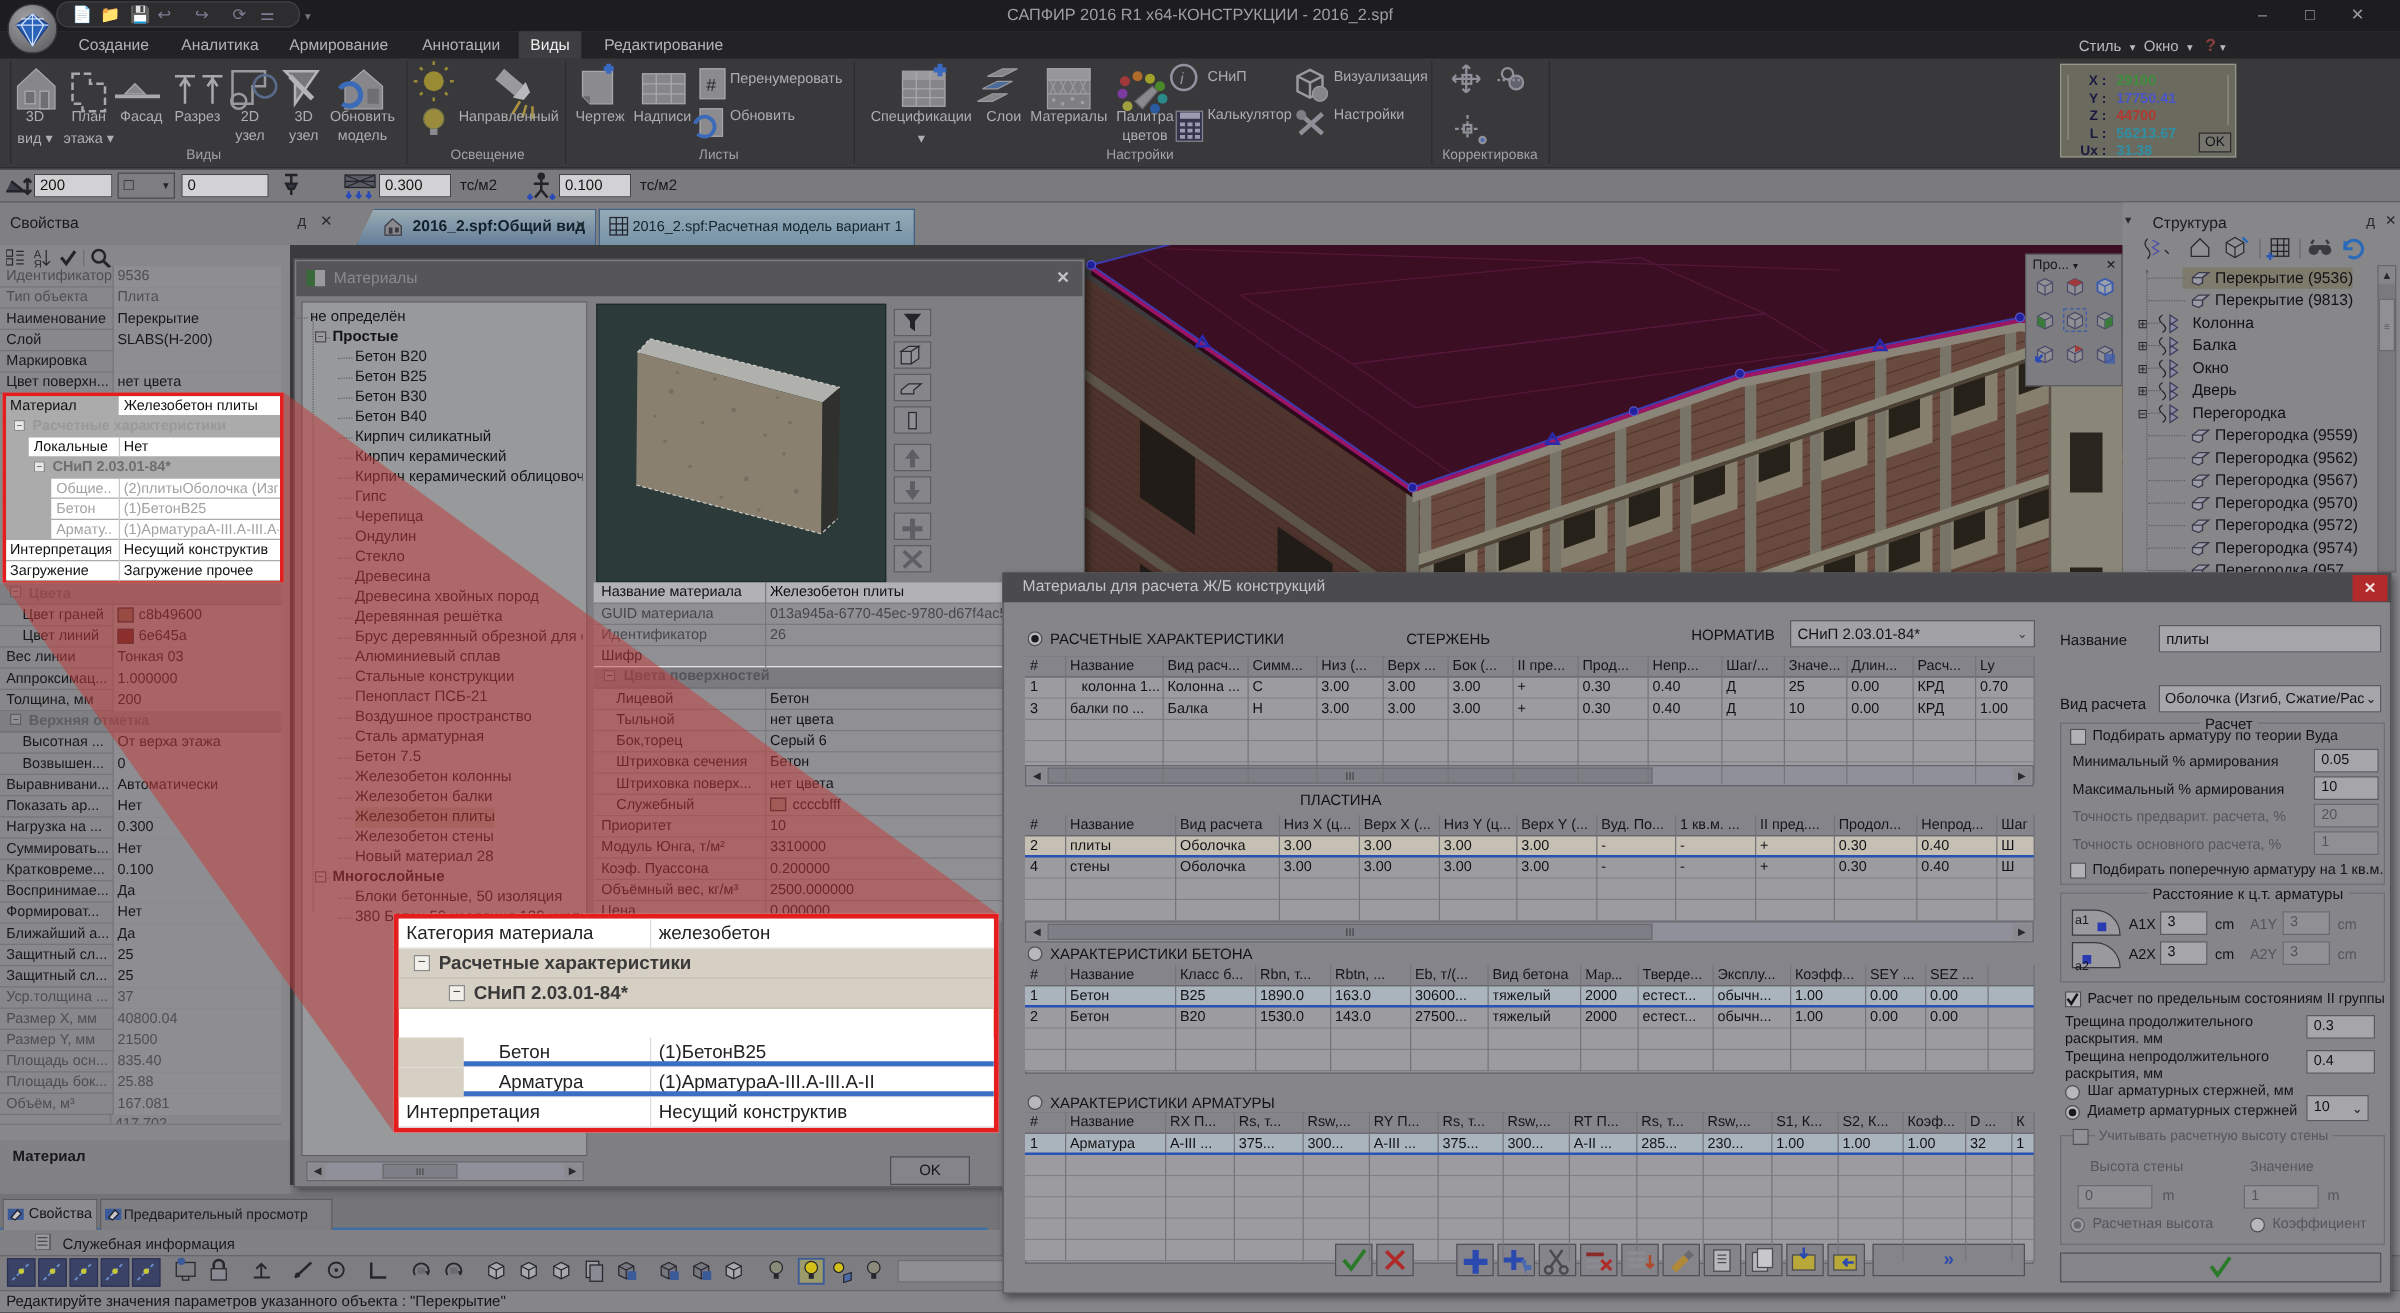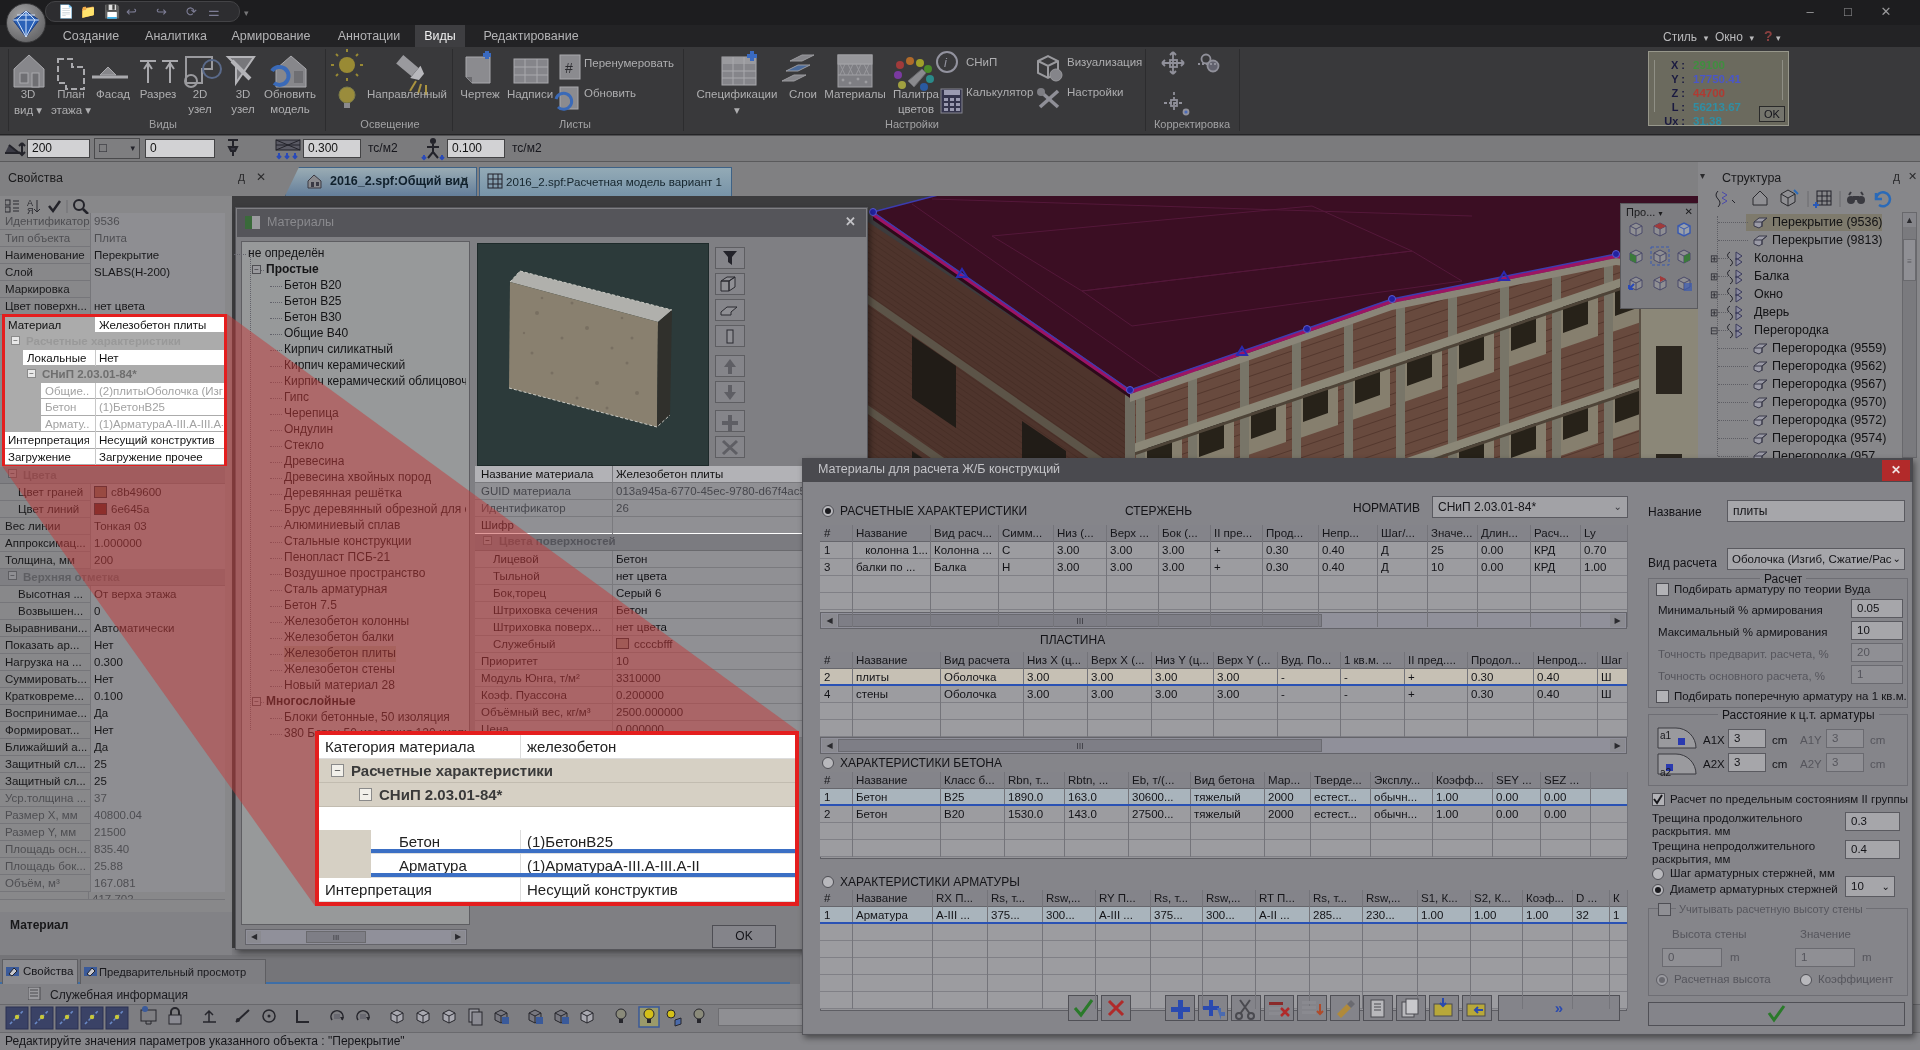--- a/index.html
+++ b/index.html
@@ -37,20 +37,21 @@
 #struct{left:1698px;top:162px;width:222px;height:870px;background:#87878a;}
 .trow{position:absolute;left:14px;height:18px;font-size:12.5px;color:#121214;white-space:nowrap;}
 
 .dlgframe{background:#7f7f83;border:1px solid #55555a;box-shadow:2px 3px 6px rgba(0,0,0,0.45);}
 
 #beam{left:0;top:0;width:1920px;height:1050px;pointer-events:none;z-index:40;}
 .redbox{border:3px solid #e41e1e;z-index:45;background:#fff;}
 </style></head><body>
 <div id="stage">
 <div class="abs" id="titlebar"></div>
+<div class="abs" id="title">САПФИР 2016 R1 x64-КОНСТРУКЦИИ - 2016_2.spf</div>
 <div class="abs" id="qat"></div>
 <div class="abs" style="left:58px;top:4px;font-size:13px;color:#7d7d95;">📄</div>
 <div class="abs" style="left:80px;top:4px;font-size:13px;color:#7d7d95;">📁</div>
 <div class="abs" style="left:104px;top:4px;font-size:13px;color:#7d7d95;">💾</div>
 <div class="abs" style="left:126px;top:4px;font-size:13px;color:#7d7d95;">↩</div>
 <div class="abs" style="left:156px;top:4px;font-size:13px;color:#7d7d95;">↪</div>
 <div class="abs" style="left:186px;top:4px;font-size:13px;color:#7d7d95;">⟳</div>
 <div class="abs" style="left:208px;top:4px;font-size:13px;color:#7d7d95;">⚌</div>
 <div class="abs" style="left:244px;top:8px;color:#777779;font-size:9px;">▾</div>
 <div class="abs" id="logo"></div>
@@ -1172,21 +1173,21 @@
 <div class="abs" style="left:252px;top:270px;width:12px;height:1px;border-top:1px dotted #62626a;z-index:7;"></div>
 <div class="abs" style="left:252px;top:265px;width:9px;height:9px;border:1px solid #4e4e52;background:#9a9a9e;font-size:8px;line-height:7px;text-align:center;color:#2e2e32;z-index:7;">−</div>
 <div class="abs" style="left:266px;top:262px;height:16px;font-size:12px;font-weight:bold;color:#141416;white-space:nowrap;z-index:7;max-width:200px;overflow:hidden;">Простые</div>
 <div class="abs" style="left:270px;top:286px;width:12px;height:1px;border-top:1px dotted #62626a;z-index:7;"></div>
 <div class="abs" style="left:284px;top:278px;height:16px;font-size:12px;font-weight:normal;color:#141416;white-space:nowrap;z-index:7;max-width:182px;overflow:hidden;">Бетон В20</div>
 <div class="abs" style="left:270px;top:302px;width:12px;height:1px;border-top:1px dotted #62626a;z-index:7;"></div>
 <div class="abs" style="left:284px;top:294px;height:16px;font-size:12px;font-weight:normal;color:#141416;white-space:nowrap;z-index:7;max-width:182px;overflow:hidden;">Бетон В25</div>
 <div class="abs" style="left:270px;top:318px;width:12px;height:1px;border-top:1px dotted #62626a;z-index:7;"></div>
 <div class="abs" style="left:284px;top:310px;height:16px;font-size:12px;font-weight:normal;color:#141416;white-space:nowrap;z-index:7;max-width:182px;overflow:hidden;">Бетон В30</div>
 <div class="abs" style="left:270px;top:334px;width:12px;height:1px;border-top:1px dotted #62626a;z-index:7;"></div>
-<div class="abs" style="left:284px;top:326px;height:16px;font-size:12px;font-weight:normal;color:#141416;white-space:nowrap;z-index:7;max-width:182px;overflow:hidden;">Общие В40</div>
+<div class="abs" style="left:284px;top:326px;height:16px;font-size:12px;font-weight:normal;color:#141416;white-space:nowrap;z-index:7;max-width:182px;overflow:hidden;">Бетон В40</div>
 <div class="abs" style="left:270px;top:350px;width:12px;height:1px;border-top:1px dotted #62626a;z-index:7;"></div>
 <div class="abs" style="left:284px;top:342px;height:16px;font-size:12px;font-weight:normal;color:#141416;white-space:nowrap;z-index:7;max-width:182px;overflow:hidden;">Кирпич силикатный</div>
 <div class="abs" style="left:270px;top:366px;width:12px;height:1px;border-top:1px dotted #62626a;z-index:7;"></div>
 <div class="abs" style="left:284px;top:358px;height:16px;font-size:12px;font-weight:normal;color:#141416;white-space:nowrap;z-index:7;max-width:182px;overflow:hidden;">Кирпич керамический</div>
 <div class="abs" style="left:270px;top:382px;width:12px;height:1px;border-top:1px dotted #62626a;z-index:7;"></div>
 <div class="abs" style="left:284px;top:374px;height:16px;font-size:12px;font-weight:normal;color:#141416;white-space:nowrap;z-index:7;max-width:182px;overflow:hidden;">Кирпич керамический облицовочный</div>
 <div class="abs" style="left:270px;top:398px;width:12px;height:1px;border-top:1px dotted #62626a;z-index:7;"></div>
 <div class="abs" style="left:284px;top:390px;height:16px;font-size:12px;font-weight:normal;color:#141416;white-space:nowrap;z-index:7;max-width:182px;overflow:hidden;">Гипс</div>
 <div class="abs" style="left:270px;top:414px;width:12px;height:1px;border-top:1px dotted #62626a;z-index:7;"></div>
 <div class="abs" style="left:284px;top:406px;height:16px;font-size:12px;font-weight:normal;color:#141416;white-space:nowrap;z-index:7;max-width:182px;overflow:hidden;">Черепица</div>
@@ -1542,21 +1543,21 @@
 <div class="abs" style="left:944px;top:774px;font-size:11.5px;color:#16161a;z-index:14;white-space:nowrap;overflow:hidden;width:58px;">Класс б...</div>
 <div class="abs" style="left:1004px;top:772px;width:1px;height:85px;background:#74747a;z-index:13;"></div>
 <div class="abs" style="left:1008px;top:774px;font-size:11.5px;color:#16161a;z-index:14;white-space:nowrap;overflow:hidden;width:54px;">Rbn, т...</div>
 <div class="abs" style="left:1064px;top:772px;width:1px;height:85px;background:#74747a;z-index:13;"></div>
 <div class="abs" style="left:1068px;top:774px;font-size:11.5px;color:#16161a;z-index:14;white-space:nowrap;overflow:hidden;width:58px;">Rbtn, ...</div>
 <div class="abs" style="left:1128px;top:772px;width:1px;height:85px;background:#74747a;z-index:13;"></div>
 <div class="abs" style="left:1132px;top:774px;font-size:11.5px;color:#16161a;z-index:14;white-space:nowrap;overflow:hidden;width:56px;">Eb, т/(...</div>
 <div class="abs" style="left:1190px;top:772px;width:1px;height:85px;background:#74747a;z-index:13;"></div>
 <div class="abs" style="left:1194px;top:774px;font-size:11.5px;color:#16161a;z-index:14;white-space:nowrap;overflow:hidden;width:68px;">Вид бетона</div>
 <div class="abs" style="left:1264px;top:772px;width:1px;height:85px;background:#74747a;z-index:13;"></div>
-<div class="abs" style="left:1268px;top:774px;font-size:11.5px;color:#16161a;z-index:14;white-space:nowrap;overflow:hidden;width:40px;">Мар...</div>
+<div class="abs" style="left:1268px;top:774px;font-size:11.5px;color:#16161a;z-index:14;white-space:nowrap;overflow:hidden;width:40px;font-family:Liberation Serif, serif;">Мар...</div>
 <div class="abs" style="left:1310px;top:772px;width:1px;height:85px;background:#74747a;z-index:13;"></div>
 <div class="abs" style="left:1314px;top:774px;font-size:11.5px;color:#16161a;z-index:14;white-space:nowrap;overflow:hidden;width:54px;">Тверде...</div>
 <div class="abs" style="left:1370px;top:772px;width:1px;height:85px;background:#74747a;z-index:13;"></div>
 <div class="abs" style="left:1374px;top:774px;font-size:11.5px;color:#16161a;z-index:14;white-space:nowrap;overflow:hidden;width:56px;">Эксплу...</div>
 <div class="abs" style="left:1432px;top:772px;width:1px;height:85px;background:#74747a;z-index:13;"></div>
 <div class="abs" style="left:1436px;top:774px;font-size:11.5px;color:#16161a;z-index:14;white-space:nowrap;overflow:hidden;width:54px;">Коэфф...</div>
 <div class="abs" style="left:1492px;top:772px;width:1px;height:85px;background:#74747a;z-index:13;"></div>
 <div class="abs" style="left:1496px;top:774px;font-size:11.5px;color:#16161a;z-index:14;white-space:nowrap;overflow:hidden;width:42px;">SEY ...</div>
 <div class="abs" style="left:1540px;top:772px;width:1px;height:85px;background:#74747a;z-index:13;"></div>
 <div class="abs" style="left:1544px;top:774px;font-size:11.5px;color:#16161a;z-index:14;white-space:nowrap;overflow:hidden;width:44px;">SEZ ...</div>

